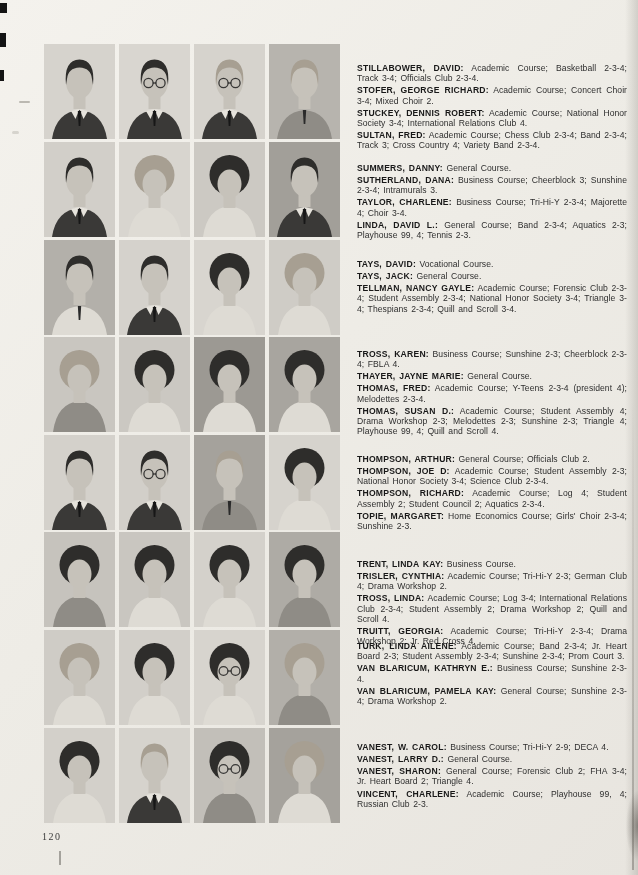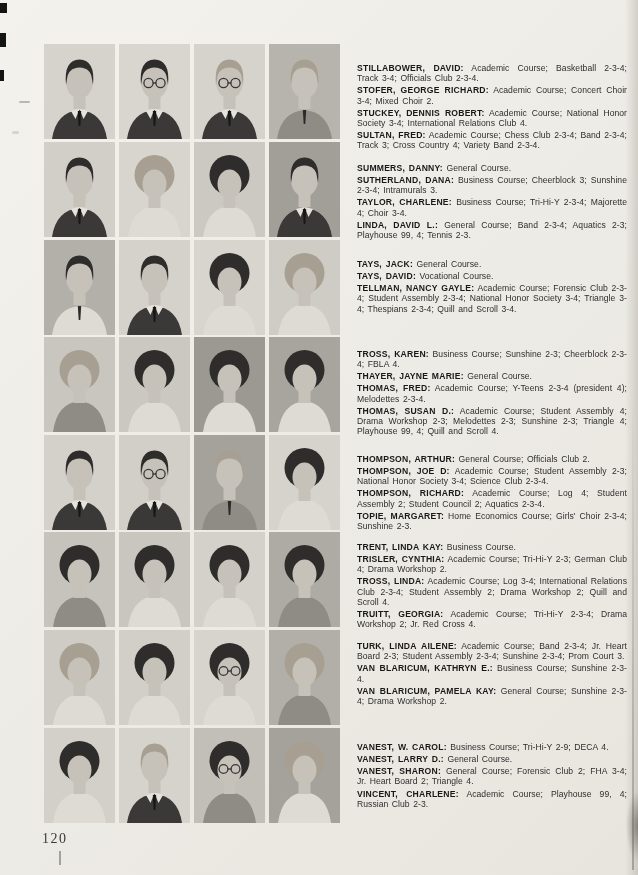--- a/index.html
+++ b/index.html
@@ -26,24 +26,24 @@
   
   .photo{position:absolute;width:71px;height:95px;overflow:hidden;
     box-shadow:inset 0 0 14px rgba(42,40,36,0.28);}
   .photo svg{display:block;}
   
   .block{position:absolute;left:357px;width:270px;color:#2e2e2e;}
   .entry{margin:0 0 1.8px 0;font-size:8.6px;line-height:10.3px;
     text-align:justify;letter-spacing:0.04px;word-spacing:1.1px;}
   .entry b{font-weight:700;color:#181818;letter-spacing:0.22px;}
   .b0{top:63px}.b1{top:163px}.b2{top:259px}.b3{top:349px}
-  .b4{top:454px}.b5{top:542px}.b6{top:641px}.b7{top:742px}
+  .b4{top:454px}.b5{top:559px}.b6{top:641px}.b7{top:742px}
   
   .page-number{position:absolute;left:42px;top:831px;
-    font-family:"Liberation Serif",serif;font-size:14px;color:#3a3a3a;letter-spacing:1.5px;}
+    font-family:"Liberation Serif",serif;font-size:10px;color:#3a3a3a;letter-spacing:1.5px;}
   .tick{position:absolute;left:59px;top:851px;width:2px;height:14px;background:rgba(105,102,96,0.55);}
 </style>
 </head>
 <body>
 
 <div class="page">
   <div class="mark mark-1"></div>
   <div class="mark mark-2"></div>
   <div class="mark mark-3"></div>
   <div class="smudge smudge-1"></div>
@@ -402,22 +402,22 @@
         <p class="entry"><b>STUCKEY, DENNIS ROBERT:</b><span> Academic Course; National Honor Society 3-4; International Relations Club 4.</span></p>
         <p class="entry"><b>SULTAN, FRED:</b><span> Academic Course; Chess Club 2-3-4; Band 2-3-4; Track 3; Cross Country 4; Variety Band 2-3-4.</span></p>
       </div>
     <div class="block b1">
         <p class="entry"><b>SUMMERS, DANNY:</b><span> General Course.</span></p>
         <p class="entry"><b>SUTHERLAND, DANA:</b><span> Business Course; Cheerblock 3; Sunshine 2-3-4; Intramurals 3.</span></p>
         <p class="entry"><b>TAYLOR, CHARLENE:</b><span> Business Course; Tri-Hi-Y 2-3-4; Majorette 4; Choir 3-4.</span></p>
         <p class="entry"><b>LINDA, DAVID L.:</b><span> General Course; Band 2-3-4; Aquatics 2-3; Playhouse 99, 4; Tennis 2-3.</span></p>
       </div>
     <div class="block b2">
+        <p class="entry"><b>TAYS, DAVID:</b><span> Vocational Course.</span></p>
         <p class="entry"><b>TAYS, JACK:</b><span> General Course.</span></p>
-        <p class="entry"><b>TAYS, DAVID:</b><span> Vocational Course.</span></p>
         <p class="entry"><b>TELLMAN, NANCY GAYLE:</b><span> Academic Course; Forensic Club 2-3-4; Student Assembly 2-3-4; National Honor Society 3-4; Triangle 3-4; Thespians 2-3-4; Quill and Scroll 3-4.</span></p>
       </div>
     <div class="block b3">
         <p class="entry"><b>TROSS, KAREN:</b><span> Business Course; Sunshine 2-3; Cheerblock 2-3-4; FBLA 4.</span></p>
         <p class="entry"><b>THAYER, JAYNE MARIE:</b><span> General Course.</span></p>
         <p class="entry"><b>THOMAS, FRED:</b><span> Academic Course; Y-Teens 2-3-4 (president 4); Melodettes 2-3-4.</span></p>
         <p class="entry"><b>THOMAS, SUSAN D.:</b><span> Academic Course; Student Assembly 4; Drama Workshop 2-3; Melodettes 2-3; Sunshine 2-3; Triangle 4; Playhouse 99, 4; Quill and Scroll 4.</span></p>
       </div>
     <div class="block b4">
         <p class="entry"><b>THOMPSON, ARTHUR:</b><span> General Course; Officials Club 2.</span></p>

